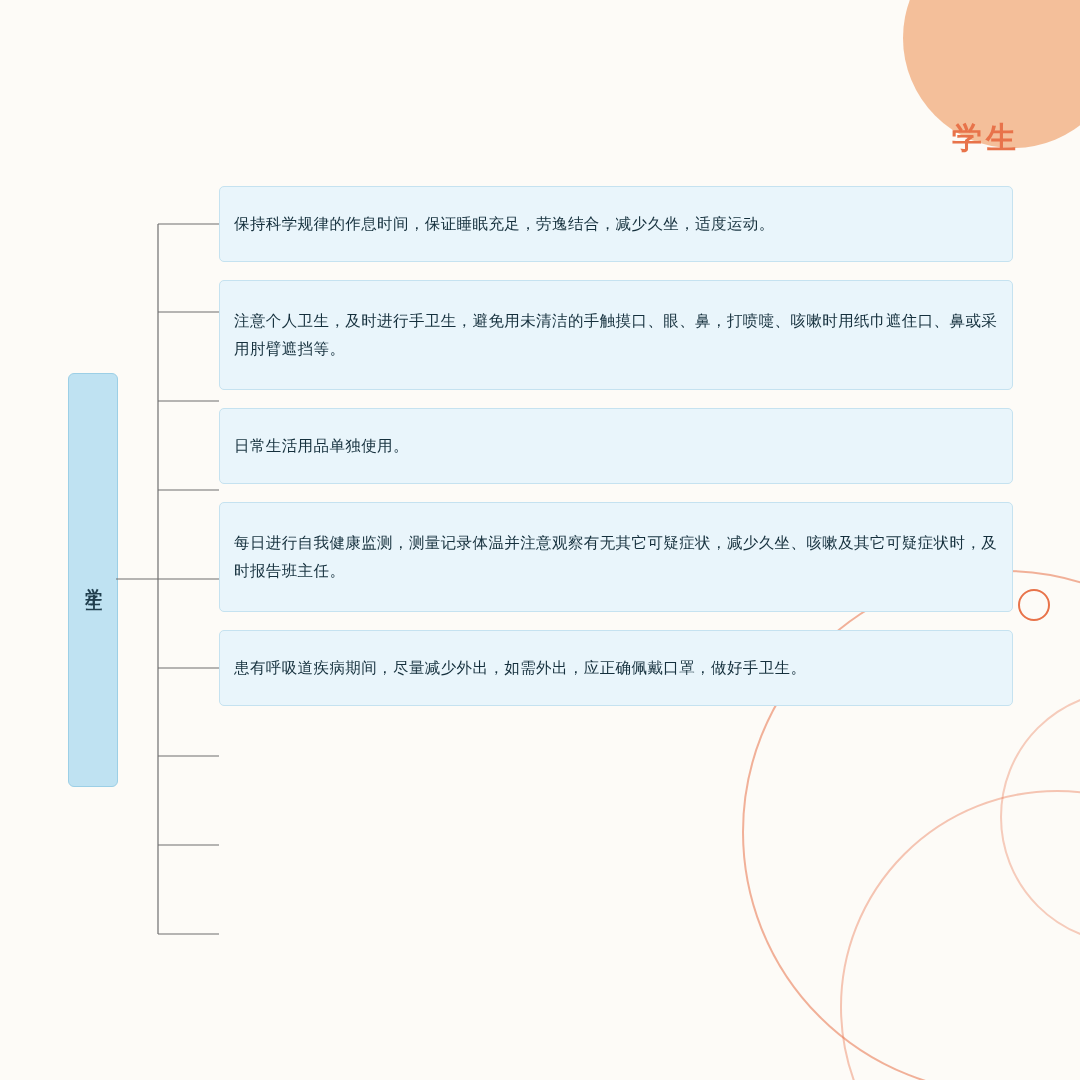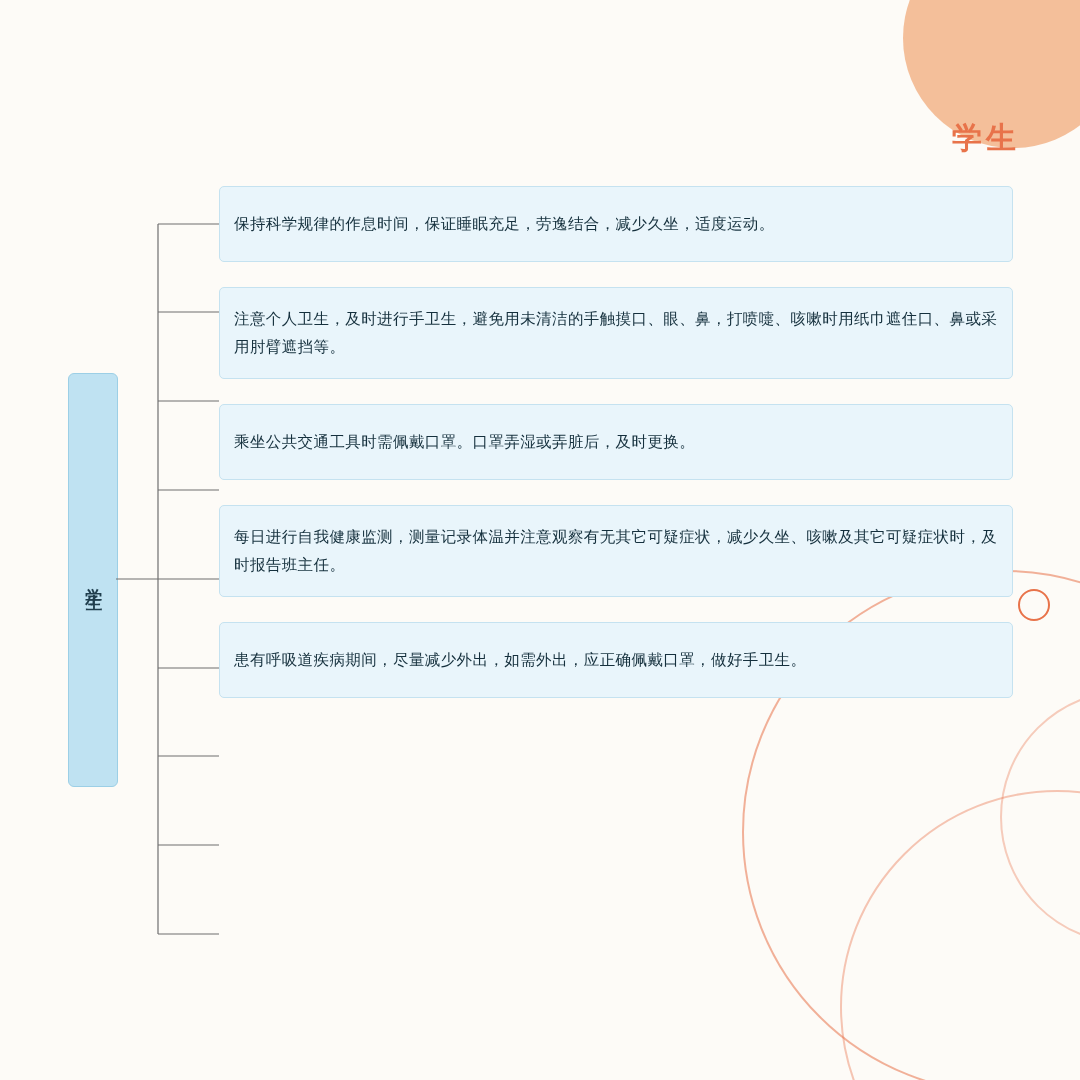--- a/index.html
+++ b/index.html
@@ -117,31 +117,31 @@
     position: absolute;
     left: 219px;
     top: 186px;
     width: 794px;
   }
   .item {
     box-sizing: border-box;
     background: #e9f5fb;
     border: 1px solid #c5e2f0;
     border-radius: 5px;
-    margin-bottom: 25px;
+    margin-bottom: 18px;
     padding: 0 14px;
     display: flex;
     align-items: center;
     color: #15303d;
     font-size: 15.5px;
     line-height: 1.8;
     letter-spacing: 0.4px;
   }
   .h-short { height: 76px; }
-  .h-tall  { height: 92px; }
+  .h-tall  { height: 110px; }
 </style>
 </head>
 <body>
 
 <div class="deco-circle-top"></div>
 <div class="deco-arc-1"></div>
 <div class="deco-arc-2"></div>
 <div class="deco-arc-3"></div>
 <div class="deco-dot"></div>
 
@@ -169,21 +169,21 @@
 </svg>
 
 <div class="items">
   <div class="item h-short">
     <span>保持科学规律的作息时间，保证睡眠充足，劳逸结合，减少久坐，适度运动。</span>
   </div>
   <div class="item h-tall">
     <span>注意个人卫生，及时进行手卫生，避免用未清洁的手触摸口、眼、鼻，打喷嚏、咳嗽时用纸巾遮住口、鼻或采用肘臂遮挡等。</span>
   </div>
   <div class="item h-short">
-    <span>乘坐公共交通工具时需佩戴口罩。口罩弄湿或弄脏后，及时更换。</span>
+    <span>日常生活用品单独使用。</span>
   </div>
   <div class="item h-tall">
     <span>每日进行自我健康监测，测量记录体温并注意观察有无其它可疑症状，减少久坐、咳嗽及其它可疑症状时，及时报告班主任。</span>
   </div>
   <div class="item h-short">
     <span>患有呼吸道疾病期间，尽量减少外出，如需外出，应正确佩戴口罩，做好手卫生。</span>
   </div>
 </div>
 
 </body></html>

